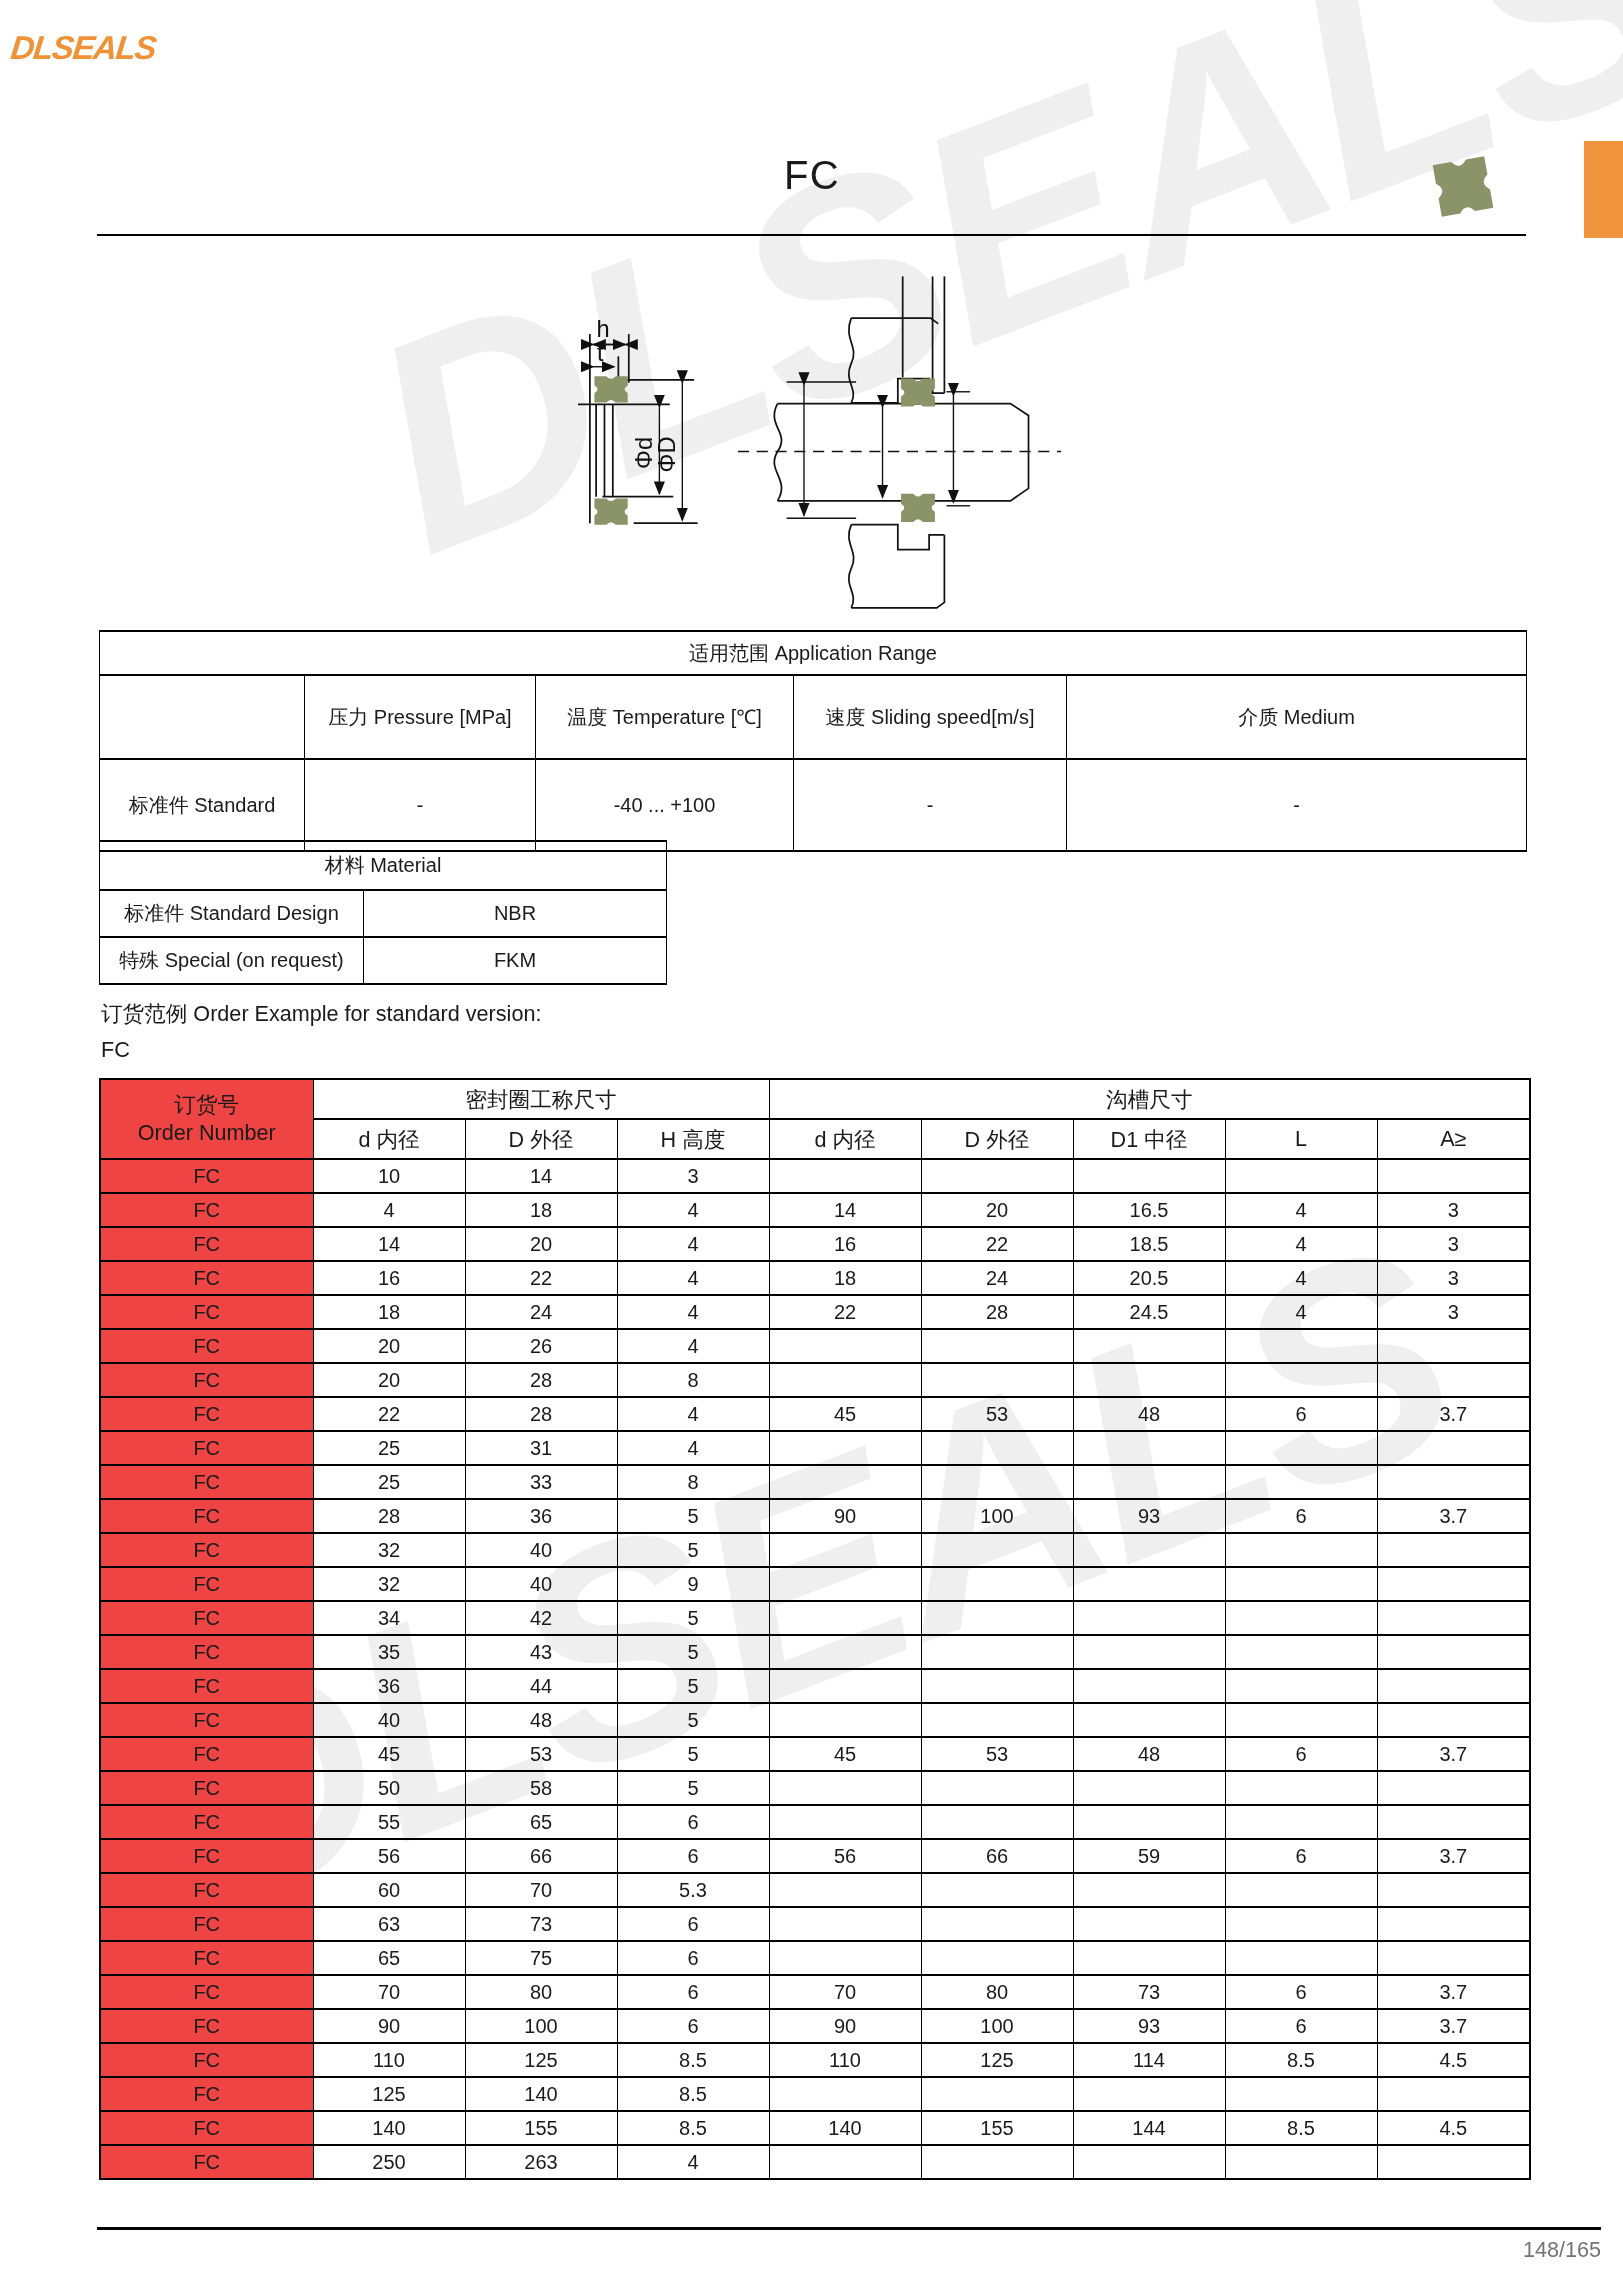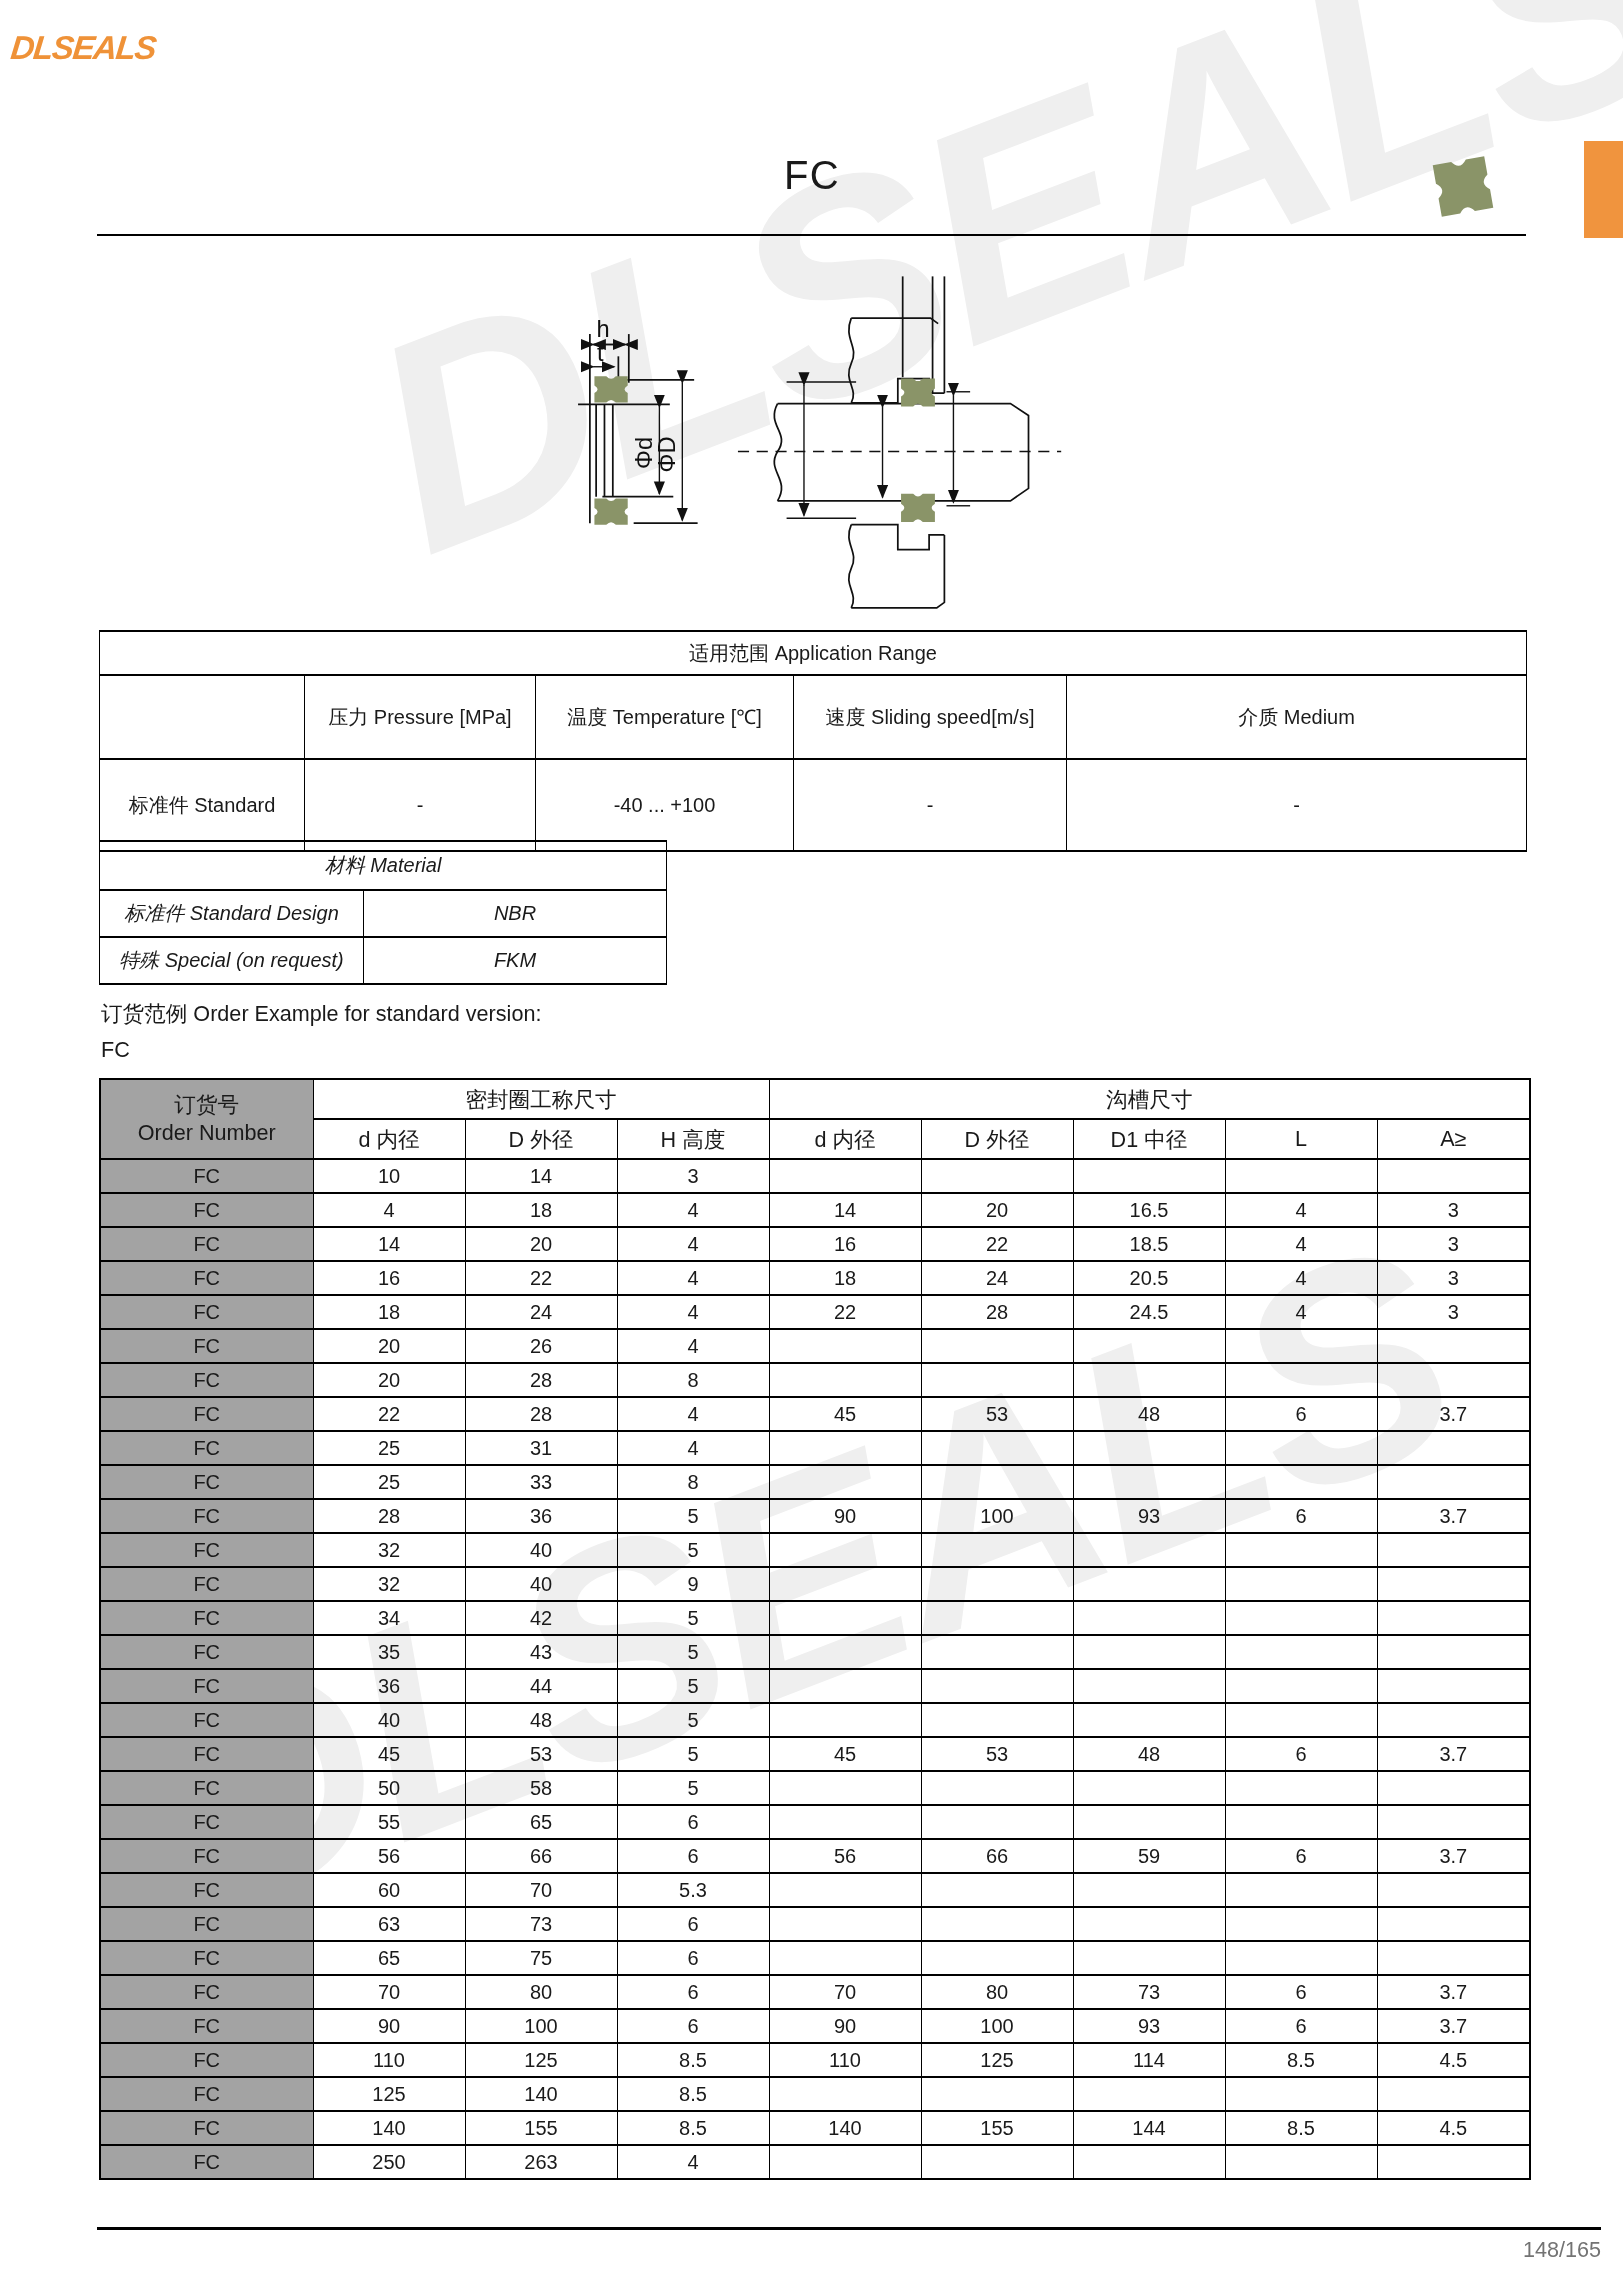--- a/index.html
+++ b/index.html
@@ -28,31 +28,31 @@
   
   table{border-collapse:collapse;table-layout:fixed;background:transparent;}
   td,th{padding:0;text-align:center;vertical-align:middle;font-weight:400;}
   
   .apptable{left:99px;top:630px;width:1427px;}
   .apptable td{border:1.4px solid #000;border-top-width:2.8px;border-bottom-width:2.8px;font-size:20px;}
   .apptable .trow{height:44px;font-size:21px;margin-top:41px;}
   .apptable .hrow{height:84px;}
   .apptable .drow{height:92px;font-size:21.6px;}
   .mattable{left:99px;top:840px;width:567px;}
-  .mattable td{border:1.4px solid #000;border-top-width:2.8px;border-bottom-width:2.8px;font-size:20px;font-style:italic;}
+  .mattable td{border:1.4px solid #000;border-top-width:2.8px;border-bottom-width:2.8px;font-size:20px;}
   .mattable .trow{height:49px;font-size:21px;}
   .mattable tr.mrow{height:47px;}
   .orderex{left:101px;top:996px;font-size:21.6px;line-height:36px;}
   
   .maintable{left:99px;top:1078px;width:1427px;border:2.8px solid #000;}
   .maintable td{border:1.4px solid #000;border-top-width:2.1px;border-bottom-width:2.1px;font-size:20px;}
   .maintable tr.ghead{height:40px;}
   .maintable tr.shead{height:40px;}
   .maintable tr.dr{height:34px;font-size:19.5px;}
-  .maintable .oc{background:#a3a3a3;}
+  .maintable .oc{background:#ef4444;}
   .maintable .ghead td,.maintable .shead td{font-size:21.6px;}
   .ordhead span{display:block;line-height:28px;}
   .footrule{left:97px;top:2227px;width:1504px;height:2.8px;background:#000;}
   .pagenum{left:1252px;top:2237px;width:349px;text-align:right;font-size:21.6px;color:#737373;}
   svg text{font-family:"Liberation Sans",sans-serif;}
 </style>
 </head>
 <body>
 
 <div class="wm" style="left:327px;top:299px;">DLSEALS</div>

